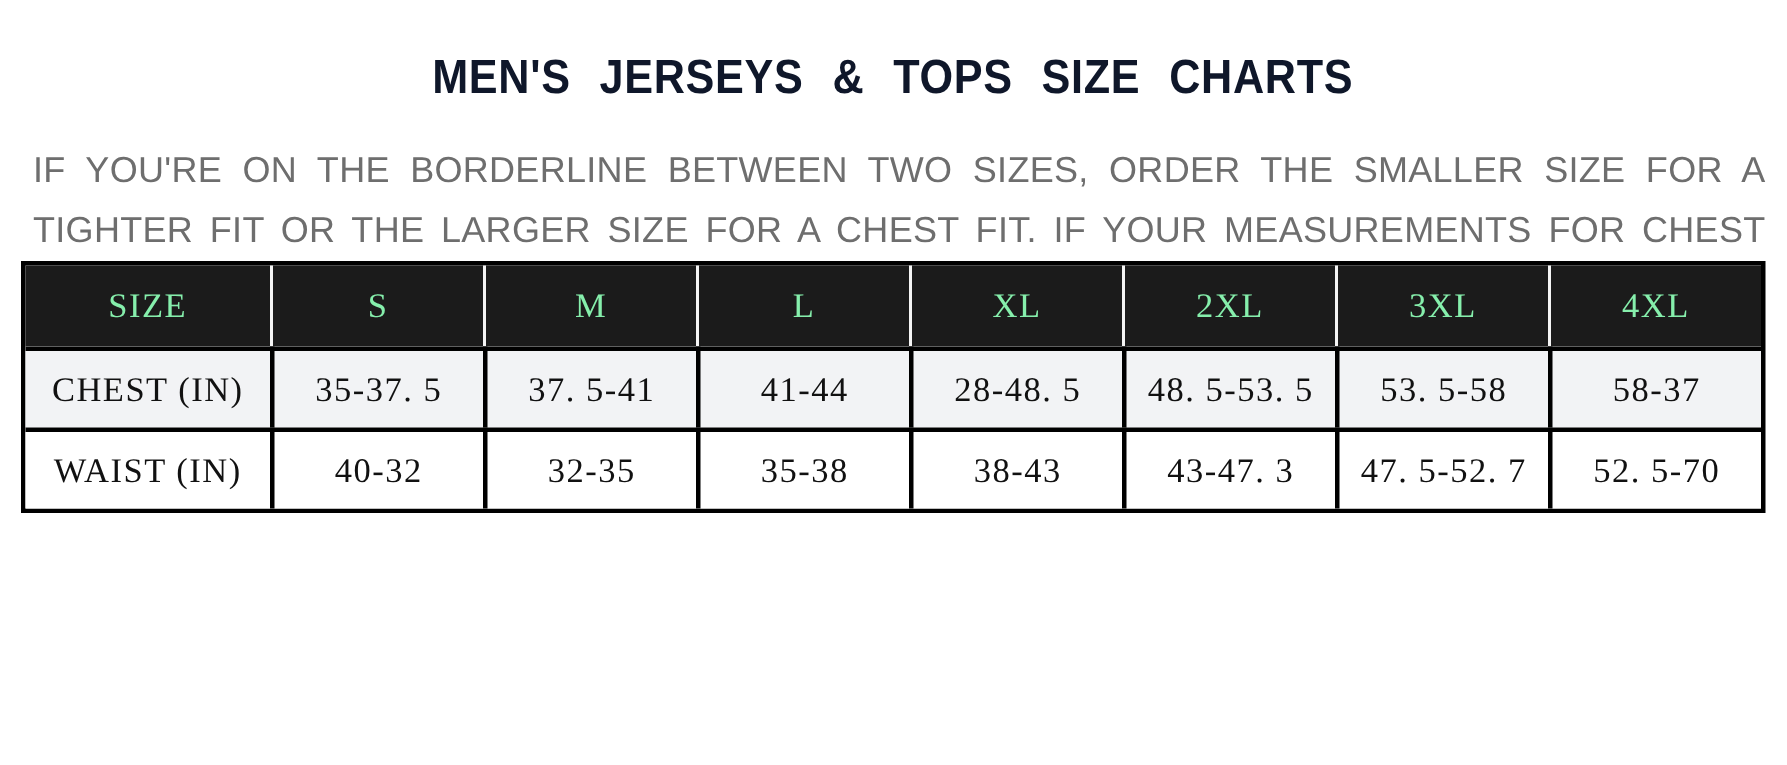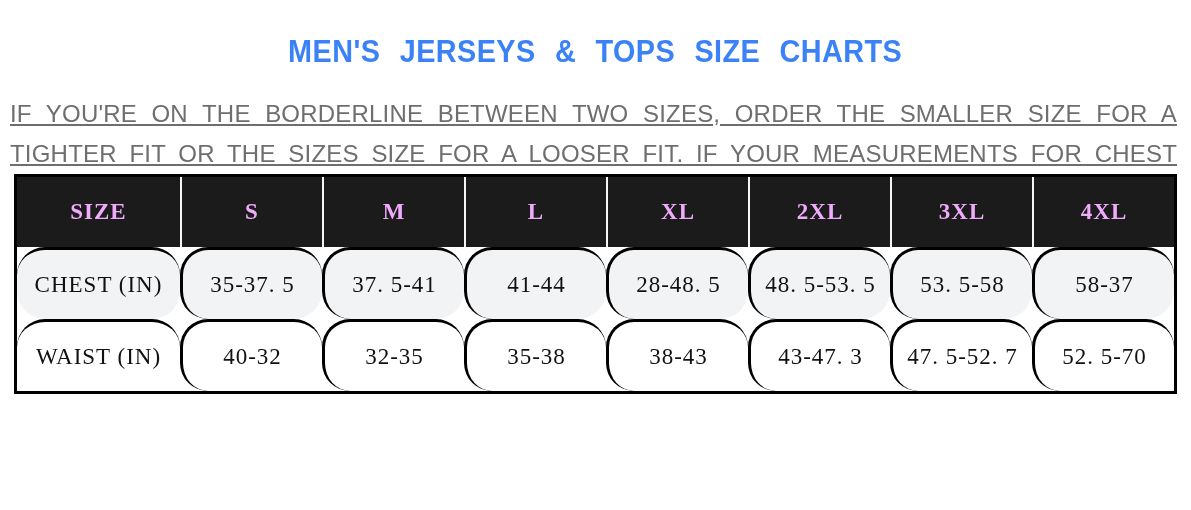--- a/index.html
+++ b/index.html
@@ -11,39 +11,38 @@
   }
   .page { width: 1191px; height: 510px; }
 
   
   h1.page-title {
     margin-top: 32px;
     text-align: center;
     font-size: 32px;
     line-height: 38px;
     font-weight: bold;
-    color: #3b82f6;
+    color: #0f172a;
     white-space: nowrap;
   }
   h1.page-title .condense {
     display: inline-block;
     transform: scaleX(0.9);
     transform-origin: center;
     word-spacing: 12px;
     letter-spacing: 0.5px;
   }
 
   
   .intro {
-    margin: 24px 14px 0 10px;
+    margin: 24px 14px 0 22px;
     font-size: 24px;
     line-height: 40px;
     color: #6e6e6e;
     letter-spacing: 0.2px;
-    text-decoration: underline;
   }
   .intro-line {
     text-align: justify;
     text-align-last: justify;
     white-space: normal;
   }
   .intro-line.last {
     text-align-last: left;
     word-spacing: 0.45em;
   }
@@ -62,48 +61,47 @@
   }
   col.c-label { width: 163px; }
   th, td {
     text-align: center;
     vertical-align: middle;
     overflow: hidden;
     white-space: nowrap;
     letter-spacing: 1px;
   }
   thead th {
-    height: 70px;
+    height: 54px;
     background: #1b1b1b;
-    color: #f0abfc;
-    font-weight: bold;
+    color: #86efac;
+    font-weight: normal;
     border-left: 2px solid #f5f5f5;
   }
   thead th:first-child { border-left: none; }
   tbody td, tbody th {
-    height: 72px;
+    height: 54px;
     font-weight: normal;
     border-top: 3px solid #000000;
     border-left: 3px solid #000000;
     background: #ffffff;
-    border-radius: 28px;
   }
   tbody td:first-child, tbody th:first-child { border-left: none; }
   tbody tr.alt td, tbody tr.alt th { background: #f2f3f5; }
 </style>
 </head>
 <body>
 
 <div class="page">
 
   <h1 class="page-title"><span class="condense">MEN'S JERSEYS &amp; TOPS SIZE CHARTS</span></h1>
 
   <div class="intro">
     <div class="intro-line">IF YOU'RE ON THE BORDERLINE BETWEEN TWO SIZES, ORDER THE SMALLER SIZE FOR A</div>
-    <div class="intro-line">TIGHTER FIT OR THE SIZES SIZE FOR A LOOSER FIT. IF YOUR MEASUREMENTS FOR CHEST</div>
+    <div class="intro-line">TIGHTER FIT OR THE LARGER SIZE FOR A CHEST FIT. IF YOUR MEASUREMENTS FOR CHEST</div>
   </div>
 
   <table class="size-table">
     <colgroup>
       <col class="c-label">
         <col>
         <col>
         <col>
         <col>
         <col>

